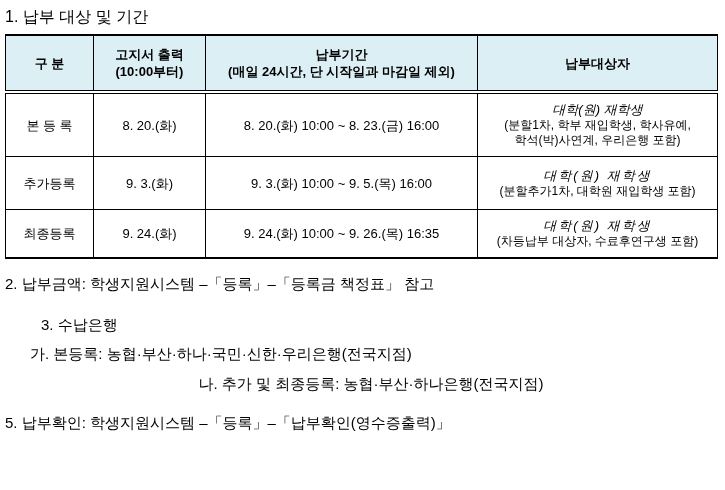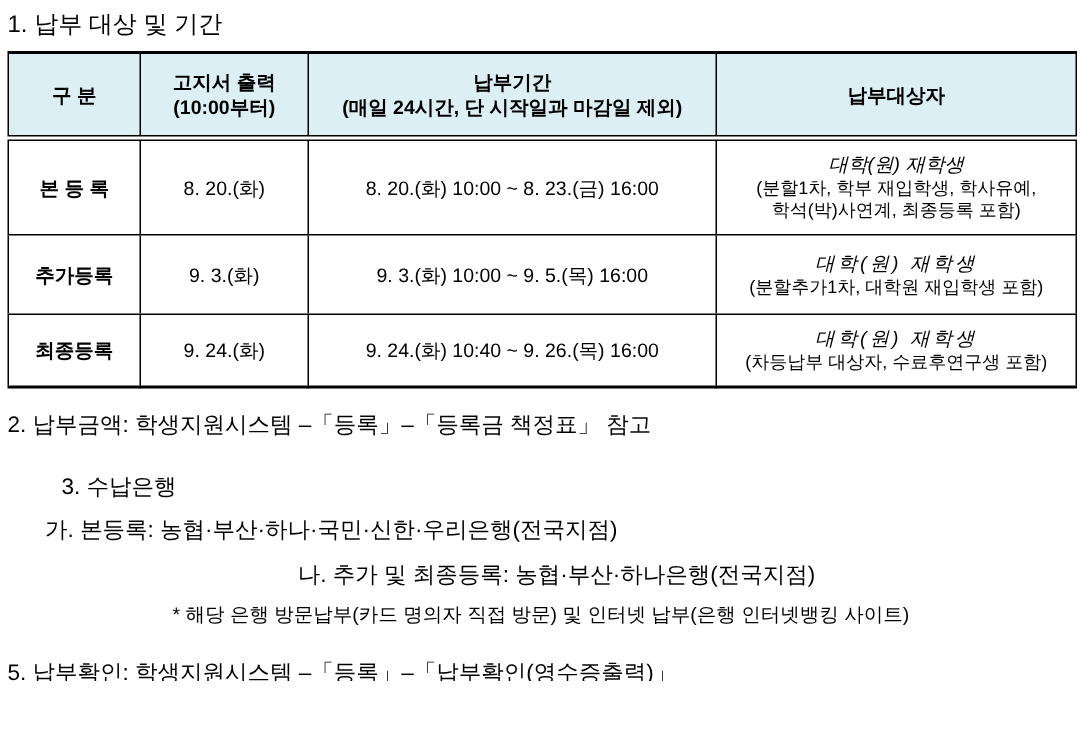--- a/index.html
+++ b/index.html
@@ -55,21 +55,21 @@
   }
   table.pay-table tbody td {
     font-size: 13px;
     line-height: 17px;
     border-bottom: 1px solid #000;
   }
   table.pay-table tbody tr:last-child td { border-bottom: none; }
   tr.row-1 td { height: 58px; }
   tr.row-2 td { height: 48px; }
   tr.row-3 td { height: 43px; }
-  td.cat { font-weight: bold; }
+  td.cat { font-weight: normal; }
   .target-main { font-size: 13px; line-height: 16px; font-style: italic; }
   .target-main.ls { letter-spacing: 2px; }
   .target-sub { font-size: 12px; line-height: 15px; }
   .sec {
     font-size: 15px;
     line-height: 19px;
     white-space: nowrap;
     margin: 0;
   }
   .sec-2 { margin-top: 15px; }
@@ -114,47 +114,46 @@
       </tr>
     </thead>
     <tbody>
       <tr class="row-1">
         <td class="cat">본 등 록</td>
         <td>8. 20.(화)</td>
         <td>8. 20.(화) 10:00 ~ 8. 23.(금) 16:00</td>
         <td>
           <div class="target-main">대학(원) 재학생</div>
           <div class="target-sub">(분할1차, 학부 재입학생, 학사유예,</div>
-          <div class="target-sub">학석(박)사연계, 최종등록 포함)</div>
+          <div class="target-sub">학석(박)사연계, 우리은행 포함)</div>
         </td>
       </tr>
       <tr class="row-2">
         <td class="cat">추가등록</td>
         <td>9. 3.(화)</td>
         <td>9. 3.(화) 10:00 ~ 9. 5.(목) 16:00</td>
         <td>
           <div class="target-main ls">대학(원) 재학생</div>
           <div class="target-sub">(분할추가1차, 대학원 재입학생 포함)</div>
         </td>
       </tr>
       <tr class="row-3">
         <td class="cat">최종등록</td>
         <td>9. 24.(화)</td>
-        <td>9. 24.(화) 10:40 ~ 9. 26.(목) 16:00</td>
+        <td>9. 24.(화) 10:00 ~ 9. 26.(목) 16:35</td>
         <td>
           <div class="target-main ls">대학(원) 재학생</div>
           <div class="target-sub">(차등납부 대상자, 수료후연구생 포함)</div>
         </td>
       </tr>
     </tbody>
   </table>
 
   <p class="sec sec-2">2. 납부금액: 학생지원시스템 –「등록」–「등록금 책정표」 참고</p>
 
   <p class="sec sec-3">3. 수납은행</p>
   <p class="sec sec-3a">가. 본등록: 농협·부산·하나·국민·신한·우리은행(전국지점)</p>
   <p class="sec sec-3b">나. 추가 및 최종등록: 농협·부산·하나은행(전국지점)</p>
 
-  <p class="sec sec-4-note">* 해당 은행 방문납부(카드 명의자 직접 방문) 및 인터넷 납부(은행 인터넷뱅킹 사이트)</p>
 
   <p class="sec sec-5">5. 납부확인: 학생지원시스템 –「등록」–「납부확인(영수증출력)」</p>
 
 </div>
 
 </body></html>

